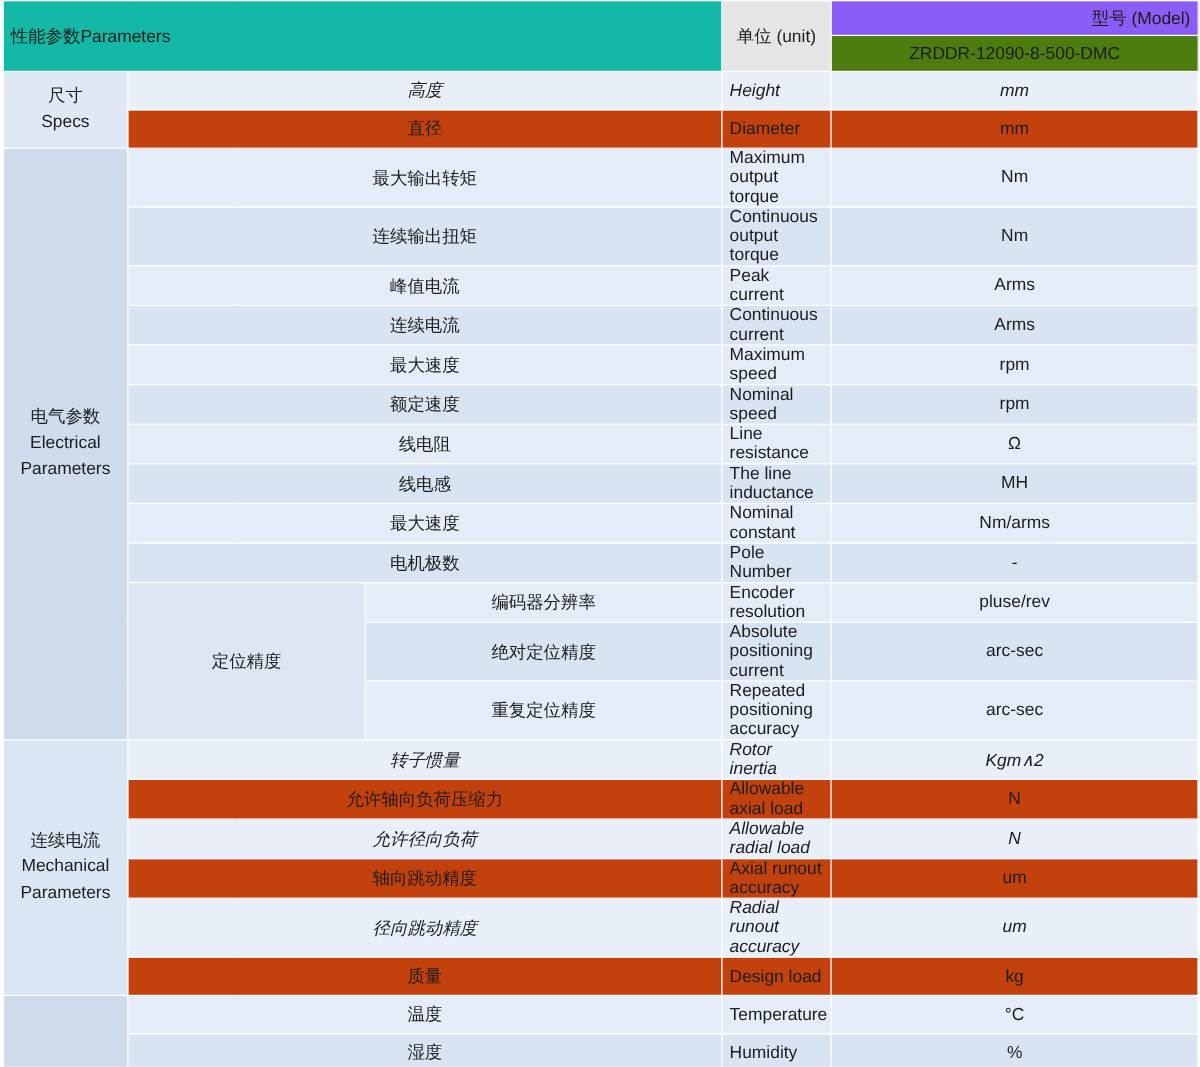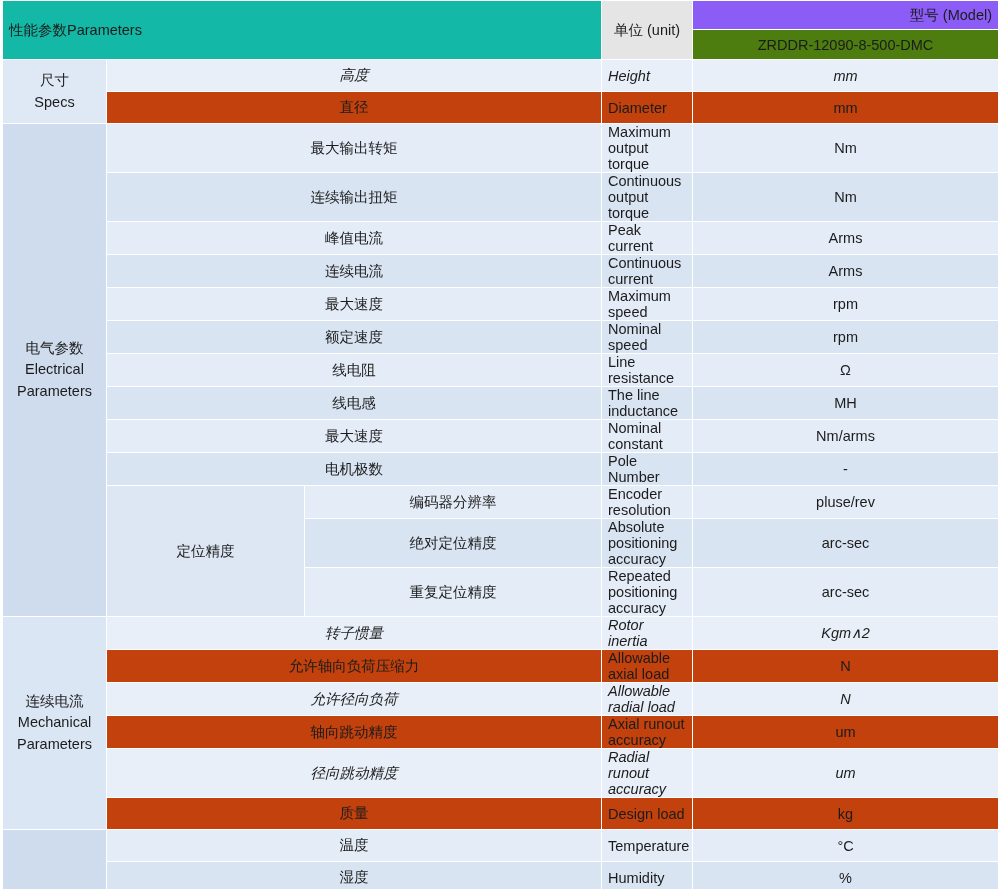--- a/index.html
+++ b/index.html
@@ -212,21 +212,21 @@
 
       <tr>
         <td class="sub-acc" rowspan="3" colspan="2">定位精度</td>
         <td class="sub-lbl r-c tall">编码器分辨率</td>
         <td class="en r-c">Encoder resolution</td>
         <td class="unit r-c">pluse/rev</td>
         <td class="val r-c">8388608</td>
       </tr>
       <tr>
         <td class="sub-lbl r-d tall">绝对定位精度</td>
-        <td class="en r-d">Absolute positioning accuracy</td>
+        <td class="en r-d">Absolute positioning current</td>
         <td class="unit r-d">arc-sec</td>
         <td class="val r-d">±15</td>
       </tr>
       <tr>
         <td class="sub-lbl r-c tall">重复定位精度</td>
         <td class="en r-c">Repeated positioning accuracy</td>
         <td class="unit r-c">arc-sec</td>
         <td class="val r-c">±2</td>
       </tr>
 

